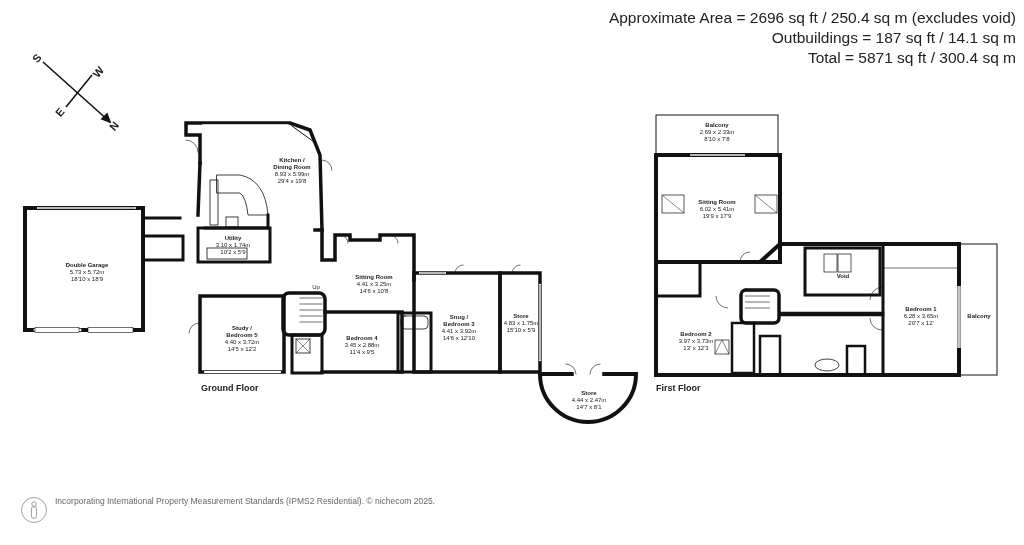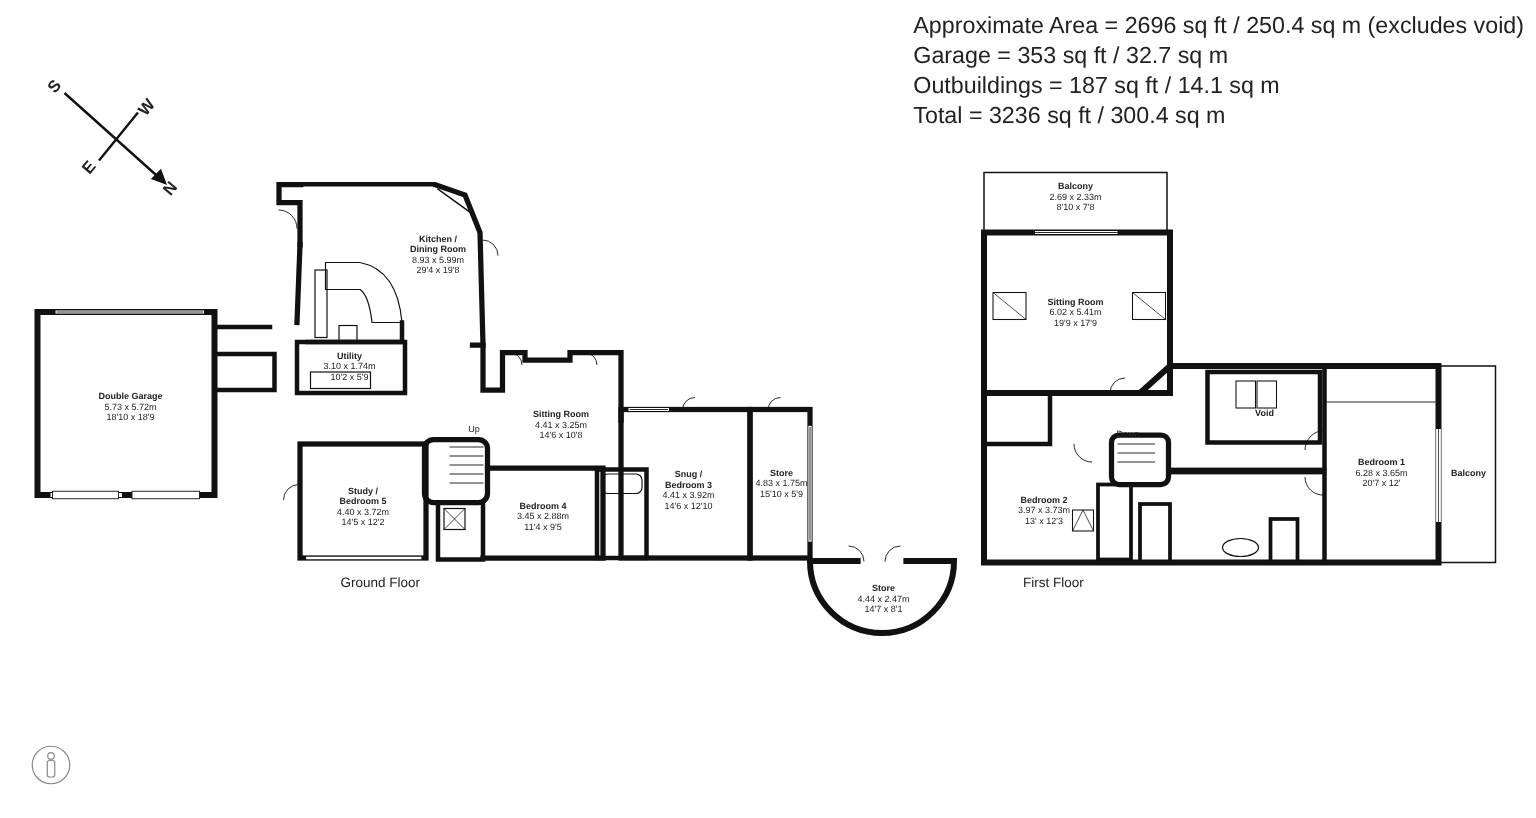--- a/index.html
+++ b/index.html
@@ -1,36 +1,35 @@
 <!DOCTYPE html>
 <html><head>
 <meta charset="utf-8">
 <style>
   html, body { margin: 0; padding: 0; background: #ffffff; }
   body { width: 1024px; height: 545px; position: relative; overflow: hidden; font-family: "Liberation Sans", sans-serif; color: #1a1a1a; }
-  .areas { position: absolute; right: 8px; top: 8px; text-align: left; }
+  .areas { position: absolute; right: 8px; top: 8px; text-align: right; }
   .areas .line { font-size: 15.5px; line-height: 20px; color: #222; }
   .areas .note { font-size: 10px; line-height: 14px; margin-top: 4px; color: #222; }
   svg.plan { position: absolute; left: 0; top: 0; }
   .lbl { position: absolute; text-align: center; font-size: 6px; line-height: 7px; color: #222; transform: translateX(-50%); white-space: nowrap; }
   .lbl .nm { font-weight: bold; display: block; }
   .lbl .dm { display: block; }
-  .floor-label { position: absolute; font-size: 9px; font-weight: normal; color: #222; margin-left: 26px; }
+  .floor-label { position: absolute; font-size: 9px; font-weight: bold; color: #222; }
   .compass-letter { position: absolute; font-size: 11px; font-weight: bold; color: #222; }
   .footer { position: absolute; left: 55px; top: 496px; font-size: 8.5px; line-height: 11px; color: #666; }
   .footer-icon { position: absolute; left: 20px; top: 496px; }
 </style>
 </head>
 <body>
 
 <div class="areas">
   <div class="line">Approximate Area = 2696 sq ft / 250.4 sq m (excludes void)</div>
-  <div class="line">Garage = 353 sq ft / 32.7 sq m</div>
   <div class="line">Outbuildings = 187 sq ft / 14.1 sq m</div>
-  <div class="line">Total = 3236 sq ft / 300.4 sq m</div>
+  <div class="line">Total = 5871 sq ft / 300.4 sq m</div>
 </div>
 
 <svg class="plan" width="1024" height="545" viewBox="0 0 1024 545">
   <g stroke="#111" stroke-width="1.6" fill="none">
     <line x1="43" y1="62" x2="110" y2="122"></line>
     <line x1="92" y1="75" x2="66" y2="107"></line>
     <polygon points="110,122 102,119 107,114" fill="#111"></polygon>
   </g>
 
   <g stroke="#111" fill="none" stroke-linecap="square">
@@ -250,13 +249,14 @@
   <span class="dm">Down</span>
 </div>
 <div class="floor-label" style="left:656px; top:383px;">First Floor</div>
 
 <svg class="footer-icon" width="28" height="28" viewBox="0 0 28 28">
   <circle cx="14" cy="14" r="12.5" fill="none" stroke="#888" stroke-width="0.8"></circle>
   <circle cx="14" cy="8" r="2.2" fill="none" stroke="#888" stroke-width="0.8"></circle>
   <rect x="11.5" y="11" width="5" height="11" rx="1.5" fill="none" stroke="#888" stroke-width="0.8"></rect>
 </svg>
 <div class="footer">
+  <div>Incorporating International Property Measurement Standards (IPMS2 Residential).   © nichecom 2025.</div>
 </div>
 
 </body></html>

